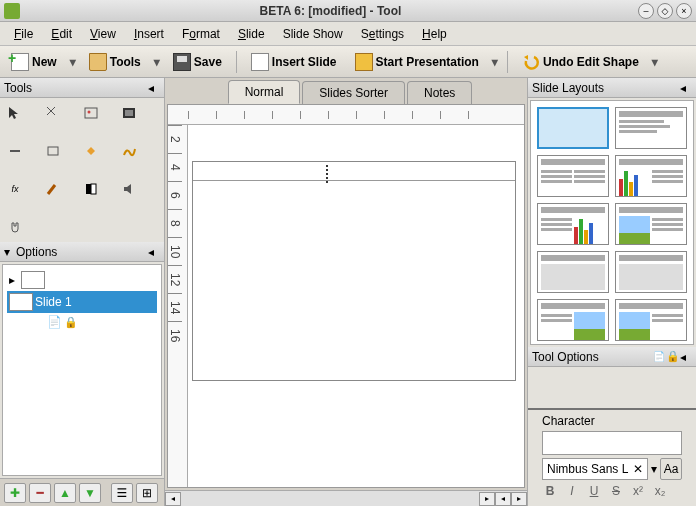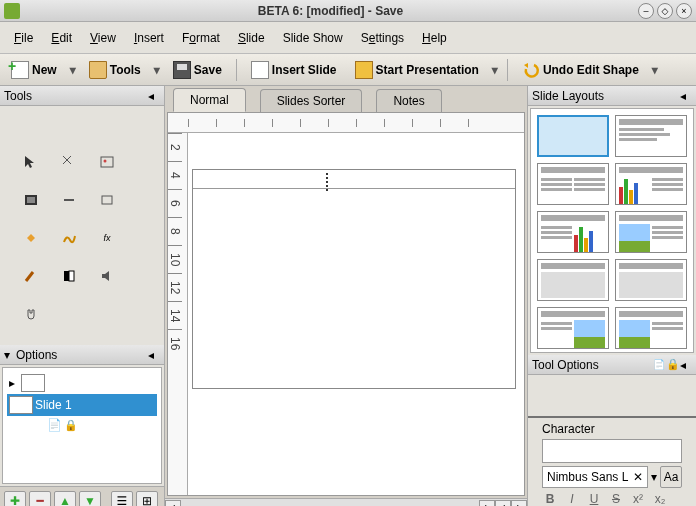--- a/index.html
+++ b/index.html
@@ -3,54 +3,54 @@
 <meta charset="utf-8">
 <style>
 * { box-sizing: border-box; margin: 0; padding: 0; font-family: sans-serif; font-size: 12px; }
 body { background: #d4d0c8; width: 696px; height: 506px; overflow: hidden; position: relative; }
 
 .titlebar { height: 22px; background: linear-gradient(to bottom, #e8e8e8, #d0d0d0); display: flex; align-items: center; padding: 0 4px; border-bottom: 1px solid #aaa; }
 .titlebar .app-icon { width: 16px; height: 16px; background: #7a3; border-radius: 2px; margin-right: 6px; }
 .titlebar .title { flex: 1; text-align: center; font-weight: bold; color: #333; }
 .titlebar .win-btn { width: 16px; height: 16px; border: 1px solid #888; border-radius: 8px; margin-left: 3px; background: #eee; display: flex; align-items: center; justify-content: center; font-size: 9px; cursor: pointer; }
 
-.menubar { height: 32px; background: #e4e2dc; display: flex; align-items: center; padding: 0 6px; gap: 2px; border-bottom: 1px solid #bbb; }
+.menubar { height: 24px; background: #e4e2dc; display: flex; align-items: center; padding: 0 6px; gap: 2px; border-bottom: 1px solid #bbb; }
 .menubar .menu-item { padding: 3px 8px; cursor: pointer; }
 .mnemonic { text-decoration: underline; }
 
 .toolbar { height: 32px; background: linear-gradient(to bottom, #f0ede6, #d8d5ce); display: flex; align-items: center; padding: 0 4px; gap: 4px; border-bottom: 1px solid #aaa; font-weight: bold; }
 .tb-btn { display: flex; align-items: center; gap: 3px; padding: 3px 6px; border: 1px solid transparent; border-radius: 3px; cursor: pointer; }
 .tb-sep { width: 1px; height: 22px; background: #aaa; margin: 0 3px; }
 .tb-dd { width: 10px; text-align: center; color: #555; cursor: pointer; }
 .icon-sq { width: 18px; height: 18px; display: inline-block; position: relative; }
 .i-new { background: #fff; border: 1px solid #888; } .i-new::after { content:"+"; color:#3a3; position:absolute; top:-4px; left:-4px; font-weight:bold; font-size:14px; }
 .i-open { background: #e8c070; border: 1px solid #a07020; border-radius: 0 0 2px 2px; }
 .i-save { background: #555; border: 1px solid #333; } .i-save::after{content:"";position:absolute;top:2px;left:3px;width:10px;height:6px;background:#ddd;}
 .i-slide { background: #fff; border: 1px solid #888; }
 .i-play { background: #f0c040; border: 1px solid #a07020; }
 .i-undo svg { width: 18px; height: 18px; }
 
 .main { display: flex; height: 428px; }
 
 .left-panel { width: 165px; background: #e4e2dc; display: flex; flex-direction: column; border-right: 1px solid #aaa; }
 .panel-hdr { height: 20px; background: linear-gradient(to bottom,#e8e8e8,#d0d0d0); display: flex; align-items: center; padding: 0 4px; font-size: 11px; border-bottom: 1px solid #aaa; }
 .panel-hdr .collapse { width: 12px; cursor: pointer; }
-.tools-grid { padding: 20px; display: flex; flex-wrap: wrap; gap: 16px; margin-top: 25px; }
+.tools-grid { padding: 4px; display: flex; flex-wrap: wrap; gap: 16px; }
 .tool-btn { width: 22px; height: 22px; border: 1px solid transparent; display: flex; align-items: center; justify-content: center; cursor: pointer; border-radius: 2px; }
 .tool-btn svg { width: 16px; height: 16px; }
 .doc-tree { flex: 1; background: #fff; margin: 2px; border: 1px solid #aaa; padding: 4px; }
 .tree-row { display: flex; align-items: center; gap: 2px; padding: 2px; }
 .tree-row.sel { background: #3090d0; color: #fff; }
 .tree-exp { width: 10px; cursor: pointer; }
 .tree-thumb { width: 24px; height: 18px; background: #fff; border: 1px solid #888; }
 .bottom-btns { height: 28px; display: flex; align-items: center; padding: 0 4px; gap: 3px; background:#d4d0c8; border-top:1px solid #aaa; }
 .bb { width: 22px; height: 20px; border: 1px solid #999; background: #eee; border-radius: 2px; display:flex;align-items:center;justify-content:center;cursor:pointer; }
 
 .center { flex: 1; display: flex; flex-direction: column; background: #d4d0c8; }
-.tabs { height: 26px; display: flex; align-items: flex-end; padding-left: 8px; gap: 14px; }
+.tabs { height: 26px; display: flex; align-items: flex-end; padding-left: 8px; gap: 2px; justify-content: center; }
 .tab { padding: 4px 16px; background: #d0cdc6; border: 1px solid #999; border-bottom: none; border-radius: 4px 4px 0 0; cursor: pointer; }
 .tab.active { background: #e8e5de; font-weight: normal; border-bottom: 1px solid #e8e5de; z-index: 2; position: relative; }
 .canvas-area { flex: 1; background: #fff; border: 1px solid #999; margin: 0 2px 2px 2px; position: relative; overflow: hidden; }
 .ruler-h { height: 20px; background: #f8f8f8; border-bottom: 1px solid #aaa; display: flex; align-items: center; font-size: 9px; color: #444; padding-left: 20px; letter-spacing: 0; }
 .ruler-h span { display:inline-block; width: 28px; text-align: center; border-left: 1px solid #888; height: 8px; line-height: 0; position: relative; }
 .ruler-h span b { position: absolute; top: -10px; left: -4px; font-weight: normal; font-size: 9px; }
 .ruler-v { position: absolute; left: 0; top: 20px; width: 20px; bottom: 0; background: #f8f8f8; border-right: 1px solid #aaa; font-size: 9px; color: #444; }
 .ruler-v span { display: block; height: 28px; text-align: center; border-top: 1px solid #888; writing-mode: vertical-lr; }
 .slide-canvas { position: absolute; left: 24px; top: 56px; right: 8px; height: 220px; background: #fff; border: 1px solid #888; }
 .slide-canvas .subline { position: absolute; left: 0; right: 0; top: 18px; border-top: 1px solid #999; }
@@ -76,21 +76,21 @@
 .format-row { display: flex; gap: 6px; padding: 4px 0; color: #666; }
 .fmt { cursor: pointer; width: 16px; text-align: center; }
 .pin { font-size: 10px; cursor: pointer; }
 .lock-mini { font-size: 11px; }
 </style>
 </head>
 <body>
 
 <div class="titlebar">
   <div class="app-icon"></div>
-  <div class="title">BETA 6:  [modified] - Save</div>
+  <div class="title">BETA 6:  [modified] - Tool</div>
   <div class="win-btn">–</div>
   <div class="win-btn">◇</div>
   <div class="win-btn">×</div>
 </div>
 
 <div class="menubar">
   <div class="menu-item"><span class="mnemonic">F</span>ile</div>
   <div class="menu-item"><span class="mnemonic">E</span>dit</div>
   <div class="menu-item"><span class="mnemonic">V</span>iew</div>
   <div class="menu-item"><span class="mnemonic">I</span>nsert</div>

